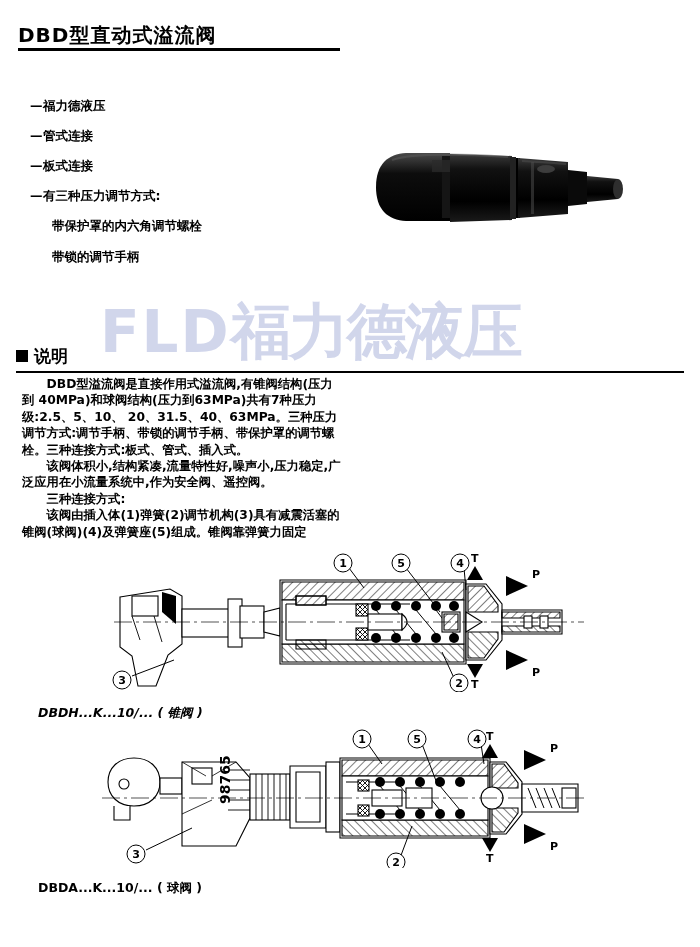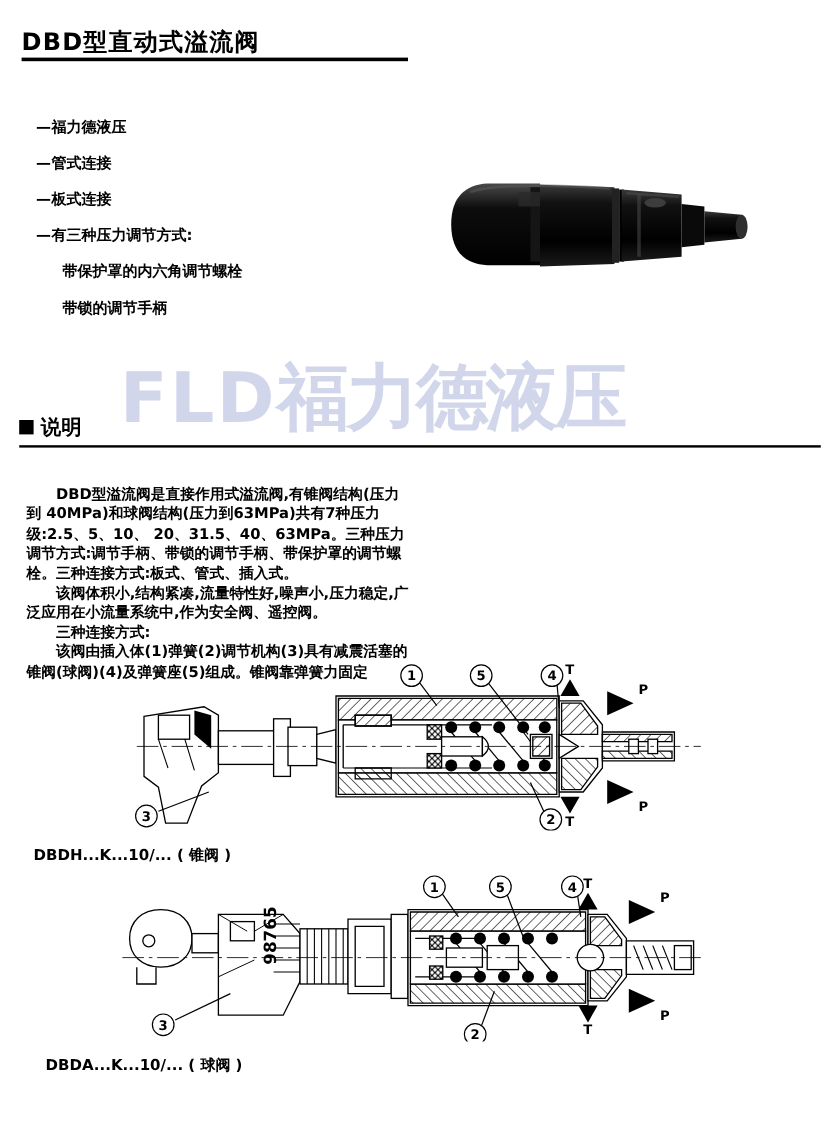--- a/index.html
+++ b/index.html
@@ -53,33 +53,33 @@
     font-size:17px;font-weight:bold;white-space:nowrap;
   }
   #sec-square{
     display:inline-block;width:12px;height:12px;background:#000;margin-right:6px;
     position:relative;top:0px;
   }
   #sec-rule{position:absolute;left:16px;top:371px;width:668px;height:2px;background:#000;}
 
   
   .col{position:absolute;font-size:12.3px;line-height:16.4px;font-weight:bold;}
-  #col-left{left:22px;top:376px;width:320px;margin-top:28px;}
+  #col-left{left:22px;top:376px;width:320px;}
   #col-right{left:358px;top:376px;width:330px;}
   .col p{margin:0;text-indent:2em;}
   .col p.noind{text-indent:0;}
 
   
   .diagram{position:absolute;}
   #diagram1{left:110px;top:552px;width:480px;height:140px;}
   #diagram2{left:100px;top:728px;width:490px;height:140px;}
   .caption{
     position:absolute;font-size:12.5px;font-weight:bold;white-space:nowrap;
   }
-  #caption1{left:28px;top:705px;}
+  #caption1{left:38px;top:705px;font-style:italic;}
   #caption2{left:38px;top:880px;}
   svg{display:block;}
 </style>
 </head>
 <body>
 
 <div class="page">
 
   <div id="title">DBD型直动式溢流阀</div>
   <div id="title-rule"></div>

